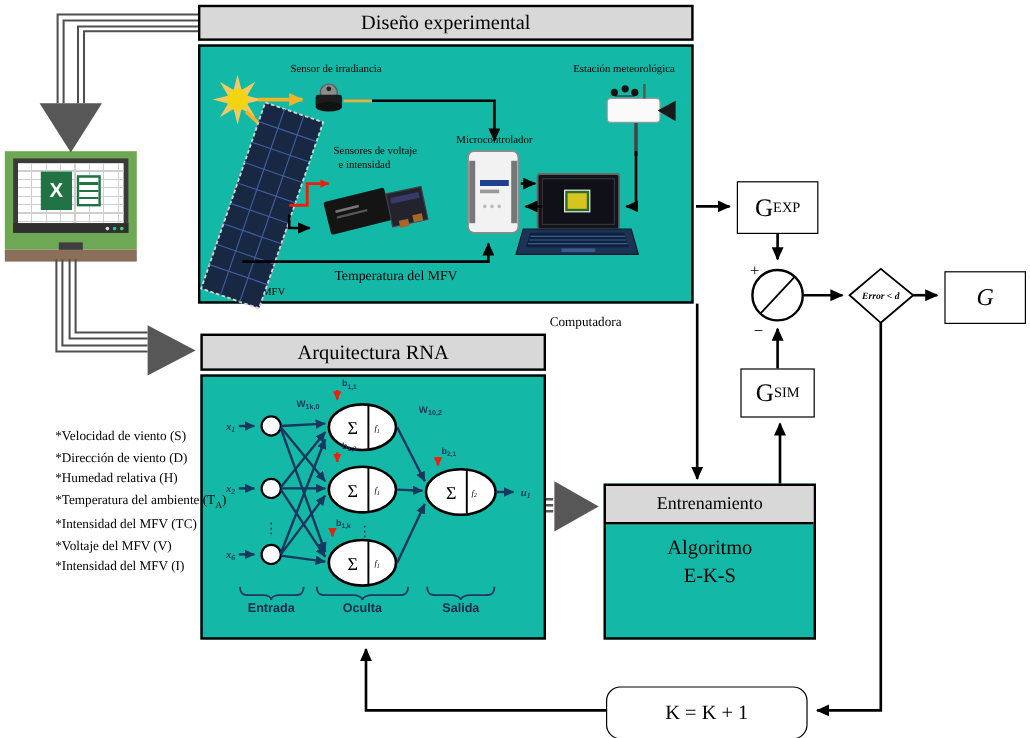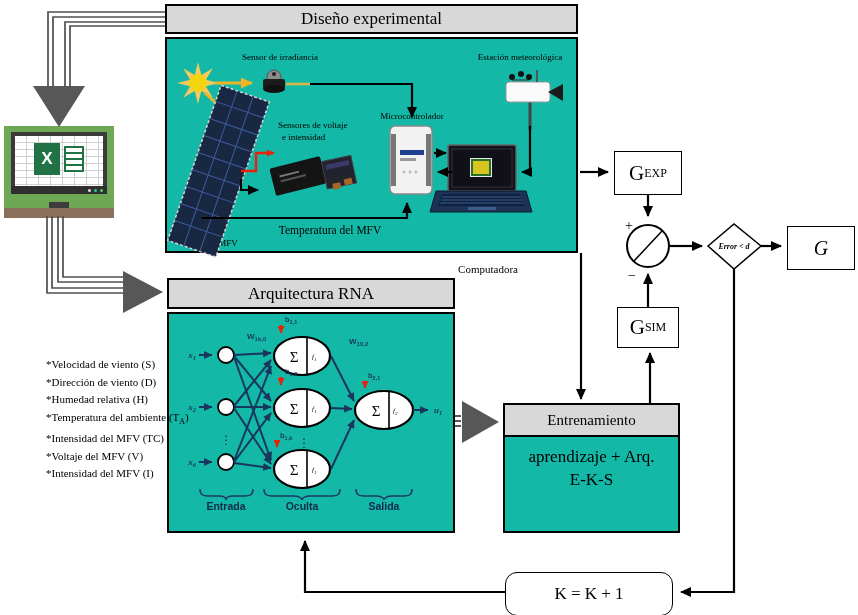--- a/index.html
+++ b/index.html
@@ -91,21 +91,21 @@
   </div>
 
   <div class="abs titlebar" style="left:167px;top:278px;width:288px;height:31px;">
     <span>Arquitectura RNA</span>
   </div>
   <div class="abs frame" style="left:167px;top:312px;width:288px;height:221px;"></div>
 
   <div class="abs frame" style="left:503px;top:403px;width:177px;height:130px;z-index:2;">
     <div class="train-head">Entrenamiento</div>
     <div class="train-body">
-      <div>aprendizaje + Arq.</div>
+      <div>Algoritmo</div>
       <div>E-K-S</div>
     </div>
   </div>
 
   <div class="abs gbox" style="left:614px;top:151px;width:68px;height:44px;">
     <span>G</span>
       <sub>EXP</sub>
   </div>
   <div class="abs gbox" style="left:617px;top:307px;width:62px;height:41px;">
     <span>G</span>

